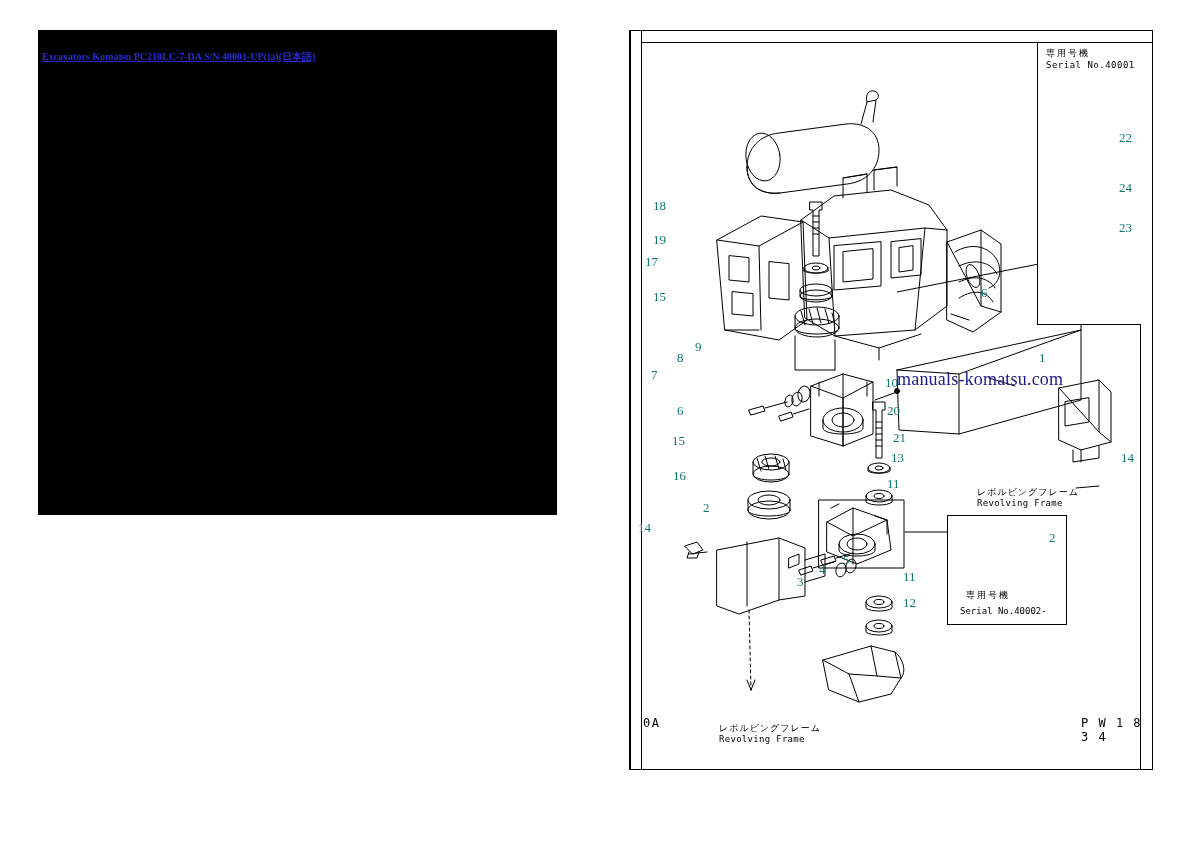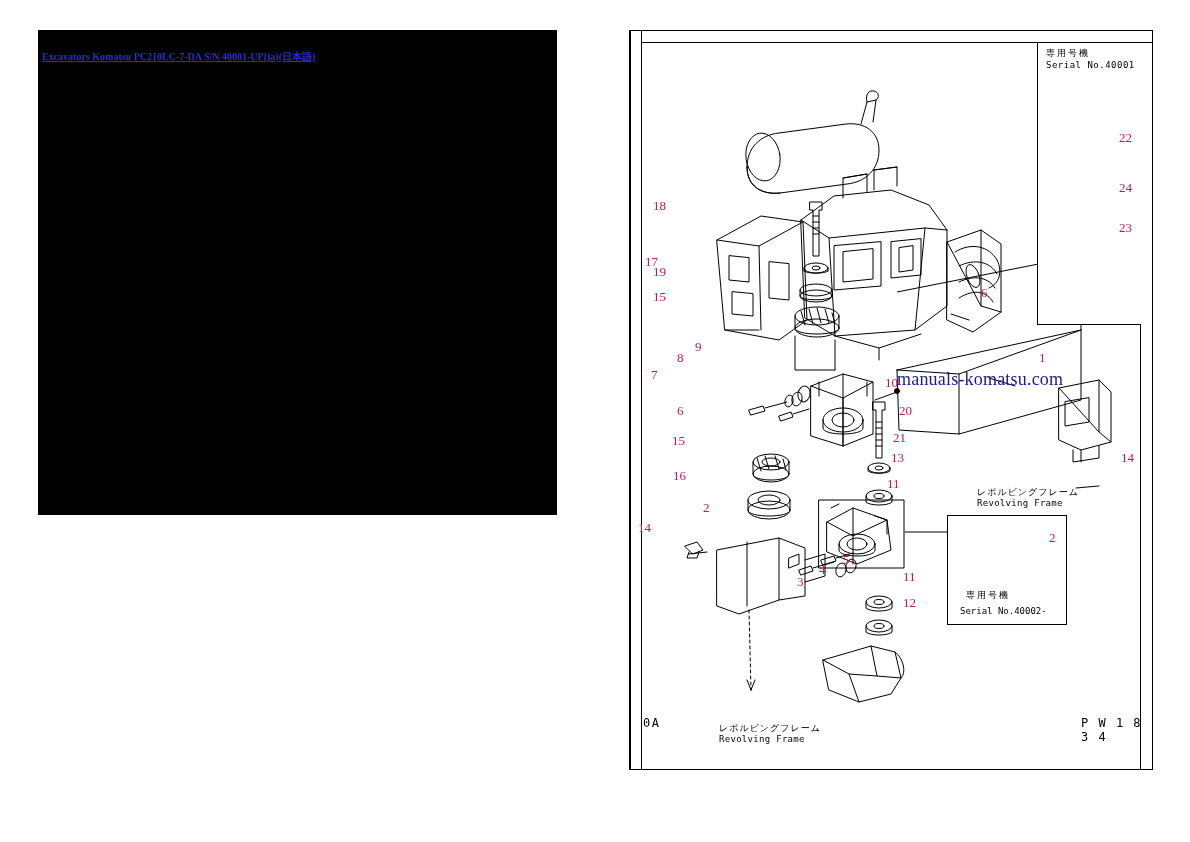--- a/index.html
+++ b/index.html
@@ -115,21 +115,21 @@
     font-size: 9px;
     margin-top: 28px;
   }
   .jp-label { font-family: "DejaVu Sans", sans-serif; letter-spacing: 1px; }
   .en-label { font-family: "DejaVu Sans Mono", monospace; letter-spacing: 0.3px; }
 
   .callout {
     position: absolute;
     font-size: 13px;
     font-family: "Liberation Serif", serif;
-    color: #be185d;
+    color: #0f766e;
     white-space: nowrap;
   }
   .corner-code {
     position: absolute;
     font-size: 12px;
     font-family: "DejaVu Sans Mono", monospace;
     letter-spacing: 1.5px;
     color: #000;
   }
   #watermark {
@@ -370,31 +370,31 @@
 
     <div class="jp-label" style="left:90px; top:664px;">レボルビングフレーム</div>
     <div class="en-label" style="left:90px; top:676px;">Revolving Frame</div>
 
     <div id="watermark">manuals-komatsu.com</div>
 
     <div class="corner-code" style="left:14px; top:686px;">0A</div>
     <div class="corner-code" style="left:452px; top:686px;">P W 1 8 3 4</div>
 
     <div class="callout" style="left:24px;  top:168px;">18</div>
-    <div class="callout" style="left:24px;  top:202px;margin-top:32px;">19</div>
+    <div class="callout" style="left:24px;  top:202px;">19</div>
     <div class="callout" style="left:16px;  top:224px;">17</div>
     <div class="callout" style="left:24px;  top:259px;">15</div>
 
     <div class="callout" style="left:48px;  top:320px;">8</div>
     <div class="callout" style="left:66px;  top:309px;">9</div>
     <div class="callout" style="left:22px;  top:337px;">7</div>
     <div class="callout" style="left:48px;  top:373px;">6</div>
 
     <div class="callout" style="left:256px; top:345px;">10</div>
-    <div class="callout" style="left:270px; top:373px;">20</div>
+    <div class="callout" style="left:258px; top:373px;">20</div>
     <div class="callout" style="left:43px;  top:403px;">15</div>
     <div class="callout" style="left:264px; top:400px;">21</div>
     <div class="callout" style="left:262px; top:420px;">13</div>
     <div class="callout" style="left:44px;  top:438px;">16</div>
     <div class="callout" style="left:258px; top:446px;">11</div>
     <div class="callout" style="left:74px;  top:470px;">2</div>
     <div class="callout" style="left:9px;   top:490px;">14</div>
     <div class="callout" style="left:168px; top:544px;">3</div>
     <div class="callout" style="left:190px; top:532px;">4</div>
     <div class="callout" style="left:214px; top:522px;">5</div>

